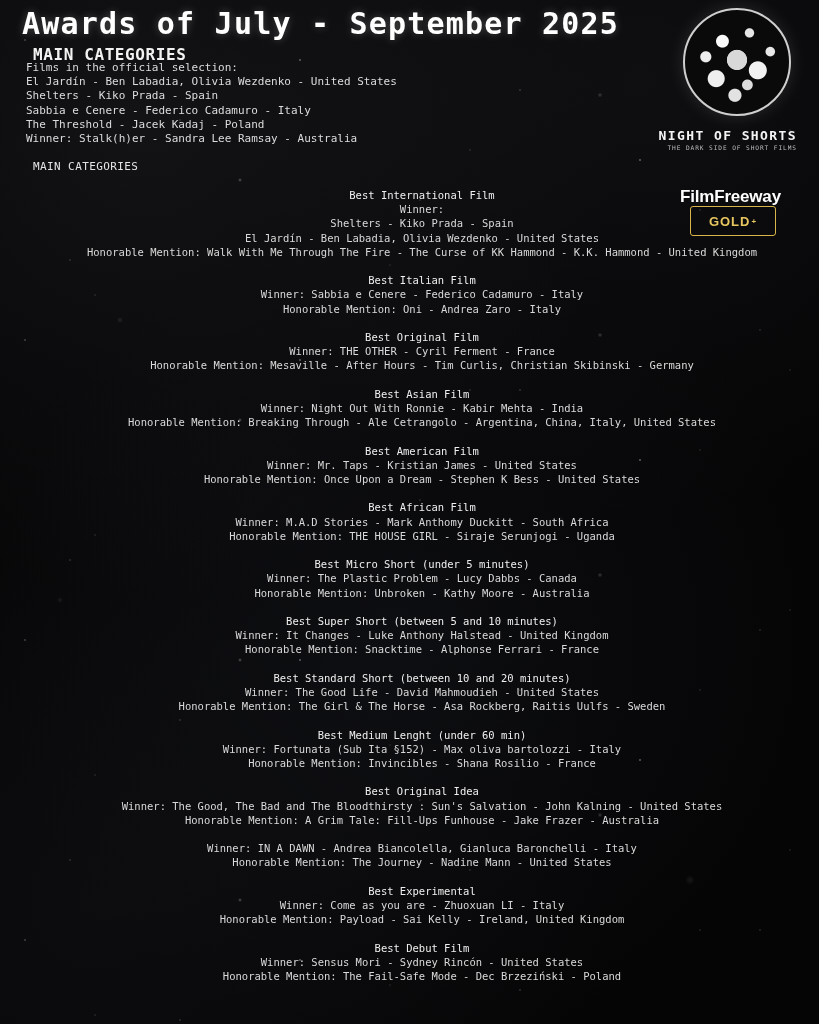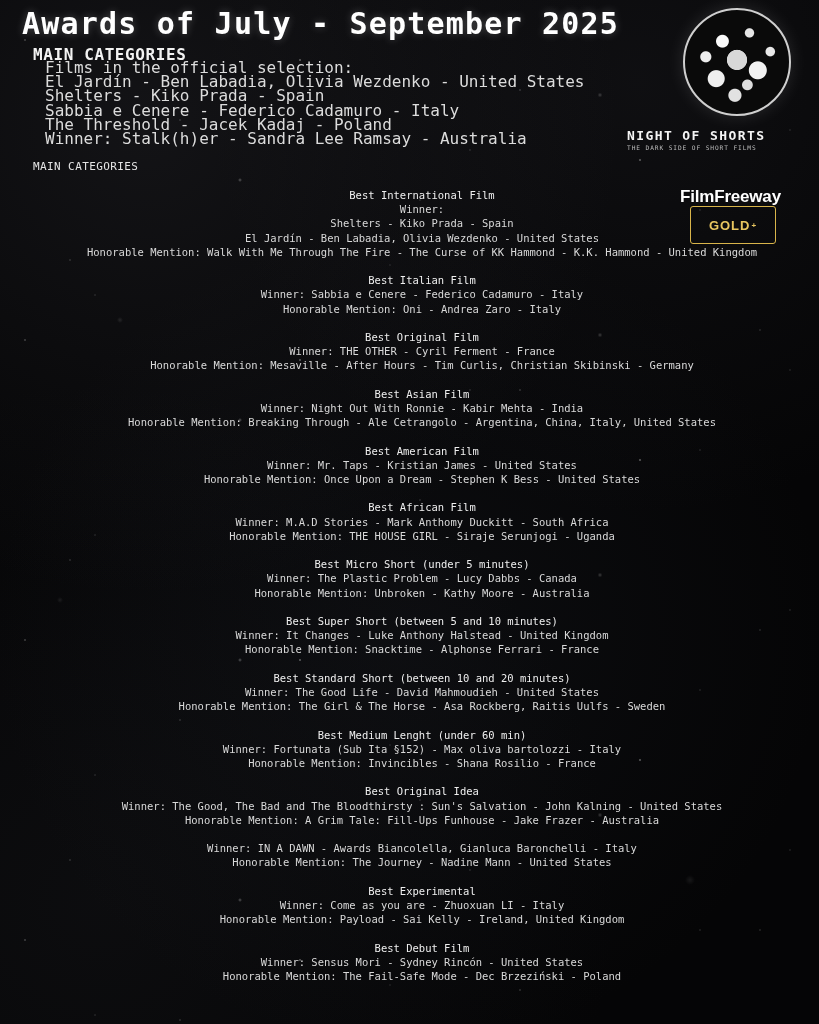--- a/index.html
+++ b/index.html
@@ -80,22 +80,22 @@
     position: absolute;
     left: 33px; top: 45px;
     font-size: 16px;
     font-weight: bold;
     letter-spacing: .6px;
     color: #f2f2f2;
   }
 
   #official-block {
     position: absolute;
-    left: 45px; top: 61px;
-    font-size: 16px;
+    left: 26px; top: 61px;
+    font-size: 11px;
     line-height: 14.2px;
     color: #dcdcdc;
     white-space: nowrap;
   }
 
   
   #moon-wrap {
     position: absolute;
     right: 28px; top: 8px;
     width: 108px; height: 108px;
@@ -113,21 +113,21 @@
       radial-gradient(circle at 20% 45%, #ededed 0 5%, rgba(0,0,0,0) 6%),
       radial-gradient(circle at 48% 82%, #e2e2e2 0 6%, rgba(0,0,0,0) 7%),
       radial-gradient(circle at 82% 40%, #e8e8e8 0 4%, rgba(0,0,0,0) 5%),
       radial-gradient(circle at 60% 72%, #dcdcdc 0 5%, rgba(0,0,0,0) 6%),
       #0a0a0a;
     box-shadow: 0 0 18px rgba(255,255,255,.12);
   }
   #night-of-shorts {
     position: absolute;
     right: 22px; top: 128px;
-    text-align: left;
+    text-align: right;
     width: 170px;
   }
   #night-of-shorts .nos-main {
     font-size: 13px;
     letter-spacing: 1.4px;
     font-weight: bold;
     color: #f4f4f4;
   }
   #night-of-shorts .nos-sub {
     font-size: 6.2px;
@@ -142,21 +142,21 @@
     text-align: center;
     font-family: "Liberation Sans", sans-serif;
     font-size: 17px;
     font-weight: bold;
     color: #ffffff;
     letter-spacing: -.2px;
   }
   #gold-badge {
     position: absolute;
     right: 43px; top: 206px;
-    width: 86px; height: 38px;
+    width: 86px; height: 30px;
     border: 1.5px solid #d8b44a;
     border-radius: 3px;
     display: flex;
     align-items: center;
     justify-content: center;
     font-family: "Liberation Sans", sans-serif;
     font-size: 13px;
     font-weight: bold;
     letter-spacing: 1px;
     color: #e8c660;
@@ -280,21 +280,21 @@
       <div class="cat">Best Medium Lenght (under 60 min)</div>
       <div class="ln">Winner: Fortunata (Sub Ita §152) - Max oliva bartolozzi - Italy</div>
       <div class="ln">Honorable Mention: Invincibles - Shana Rosilio - France</div>
     </div>
     <div class="award-block">
       <div class="cat">Best Original Idea</div>
       <div class="ln">Winner: The Good, The Bad and The Bloodthirsty : Sun's Salvation - John Kalning - United States</div>
       <div class="ln">Honorable Mention: A Grim Tale: Fill-Ups Funhouse - Jake Frazer - Australia</div>
     </div>
     <div class="award-block">
-      <div class="ln">Winner: IN A DAWN - Awards Biancolella, Gianluca Baronchelli - Italy</div>
+      <div class="ln">Winner: IN A DAWN - Andrea Biancolella, Gianluca Baronchelli - Italy</div>
       <div class="ln">Honorable Mention: The Journey - Nadine Mann - United States</div>
     </div>
     <div class="award-block">
       <div class="cat">Best Experimental</div>
       <div class="ln">Winner: Come as you are - Zhuoxuan LI - Italy</div>
       <div class="ln">Honorable Mention: Payload - Sai Kelly - Ireland, United Kingdom</div>
     </div>
     <div class="award-block">
       <div class="cat">Best Debut Film</div>
       <div class="ln">Winner: Sensus Mori - Sydney Rincón - United States</div>

